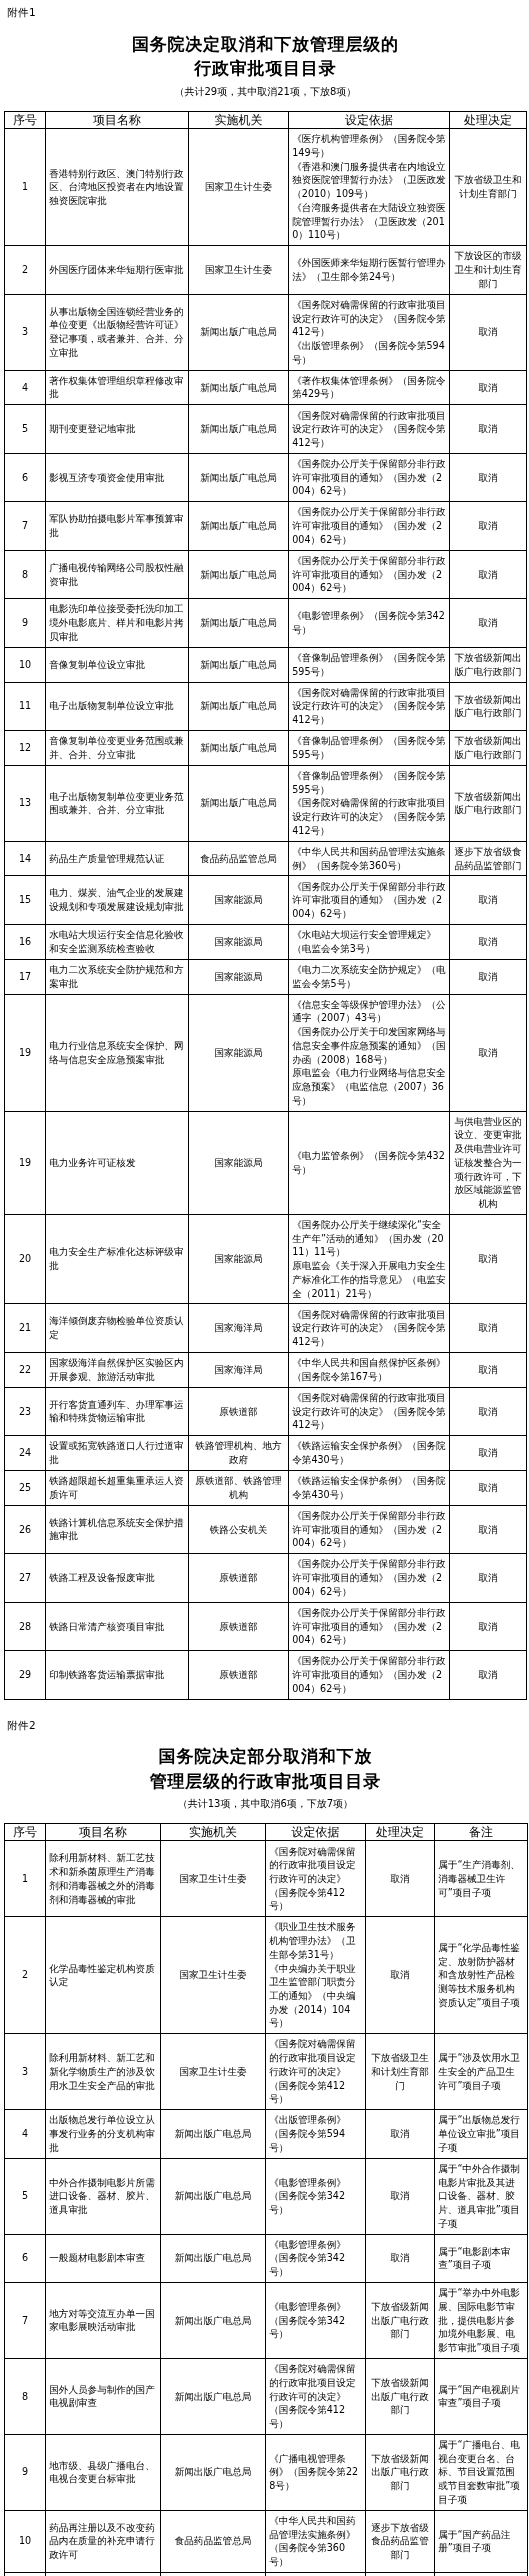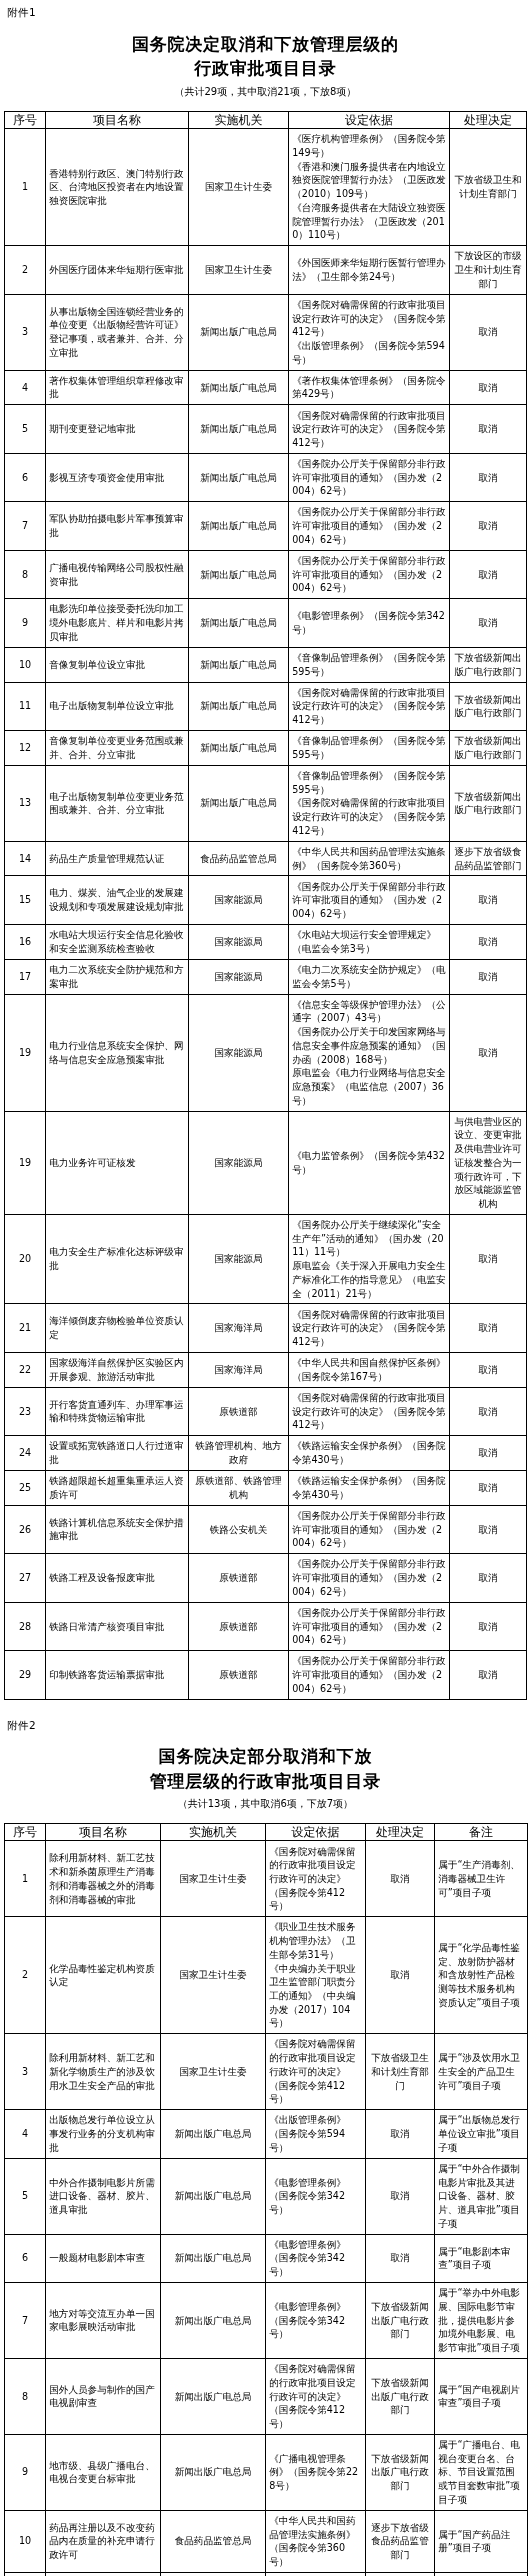--- a/index.html
+++ b/index.html
@@ -292,21 +292,21 @@
           <td>国家卫生计生委</td>
           <td>《国务院对确需保留的行政审批项目设定行政许可的决定》（国务院令第412号）</td>
           <td>取消</td>
           <td>属于“生产消毒剂、消毒器械卫生许可”项目子项</td>
         </tr>
         <tr>
           <td>2</td>
           <td>化学品毒性鉴定机构资质认定</td>
           <td>国家卫生计生委</td>
           <td>《职业卫生技术服务机构管理办法》（卫生部令第31号）
-《中央编办关于职业卫生监管部门职责分工的通知》（中央编办发（2017）104号）</td>
+《中央编办关于职业卫生监管部门职责分工的通知》（中央编办发（2014）104号）</td>
           <td>取消</td>
           <td>属于“化学品毒性鉴定、放射防护器材和含放射性产品检测等技术服务机构资质认定”项目子项</td>
         </tr>
         <tr>
           <td>3</td>
           <td>除利用新材料、新工艺和新化学物质生产的涉及饮用水卫生安全产品的审批</td>
           <td>国家卫生计生委</td>
           <td>《国务院对确需保留的行政审批项目设定行政许可的决定》（国务院令第412号）</td>
           <td>下放省级卫生和计划生育部门</td>
           <td>属于“涉及饮用水卫生安全的产品卫生许可”项目子项</td>

